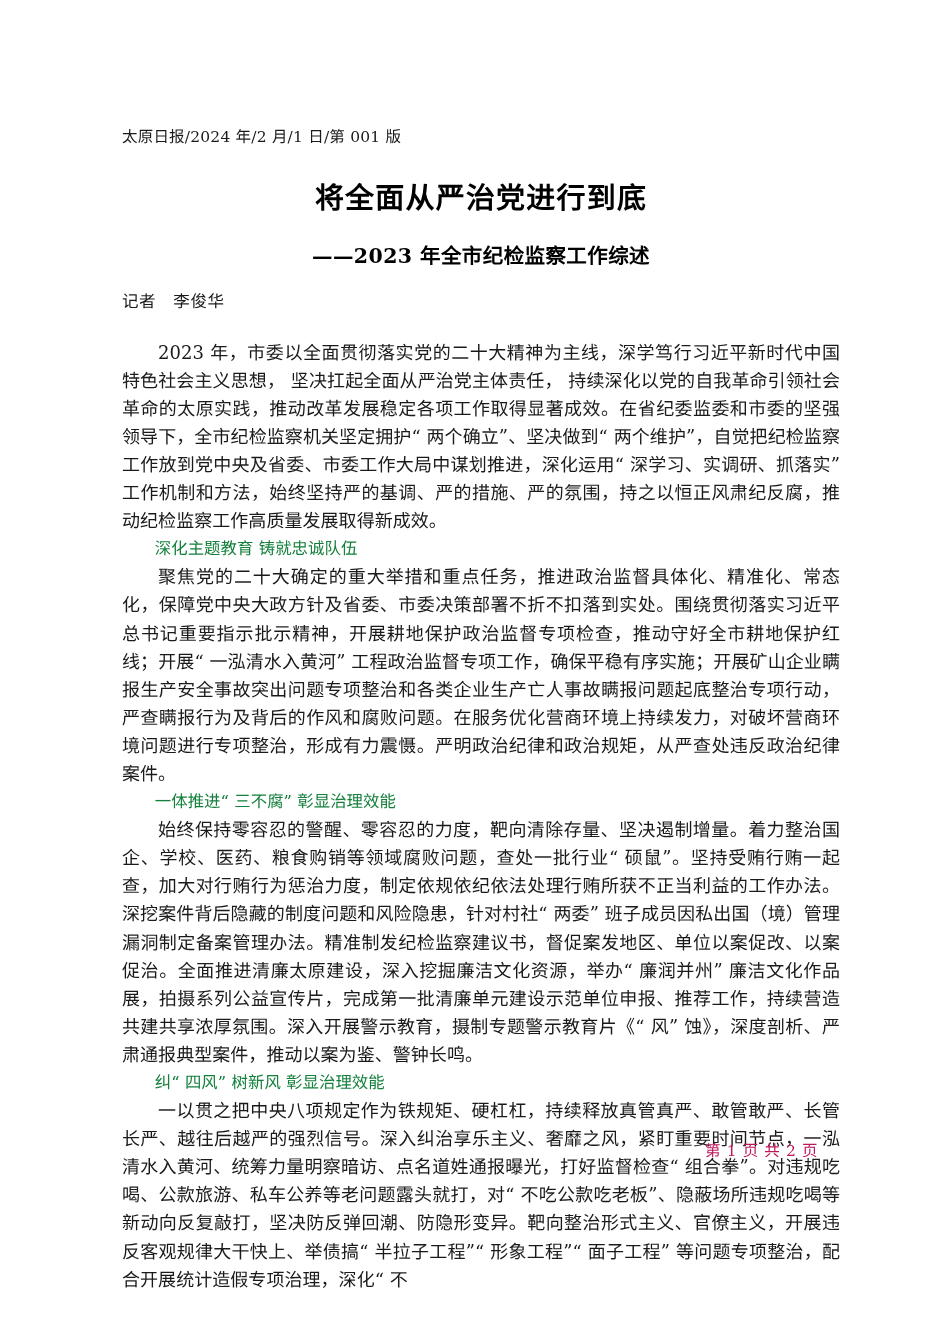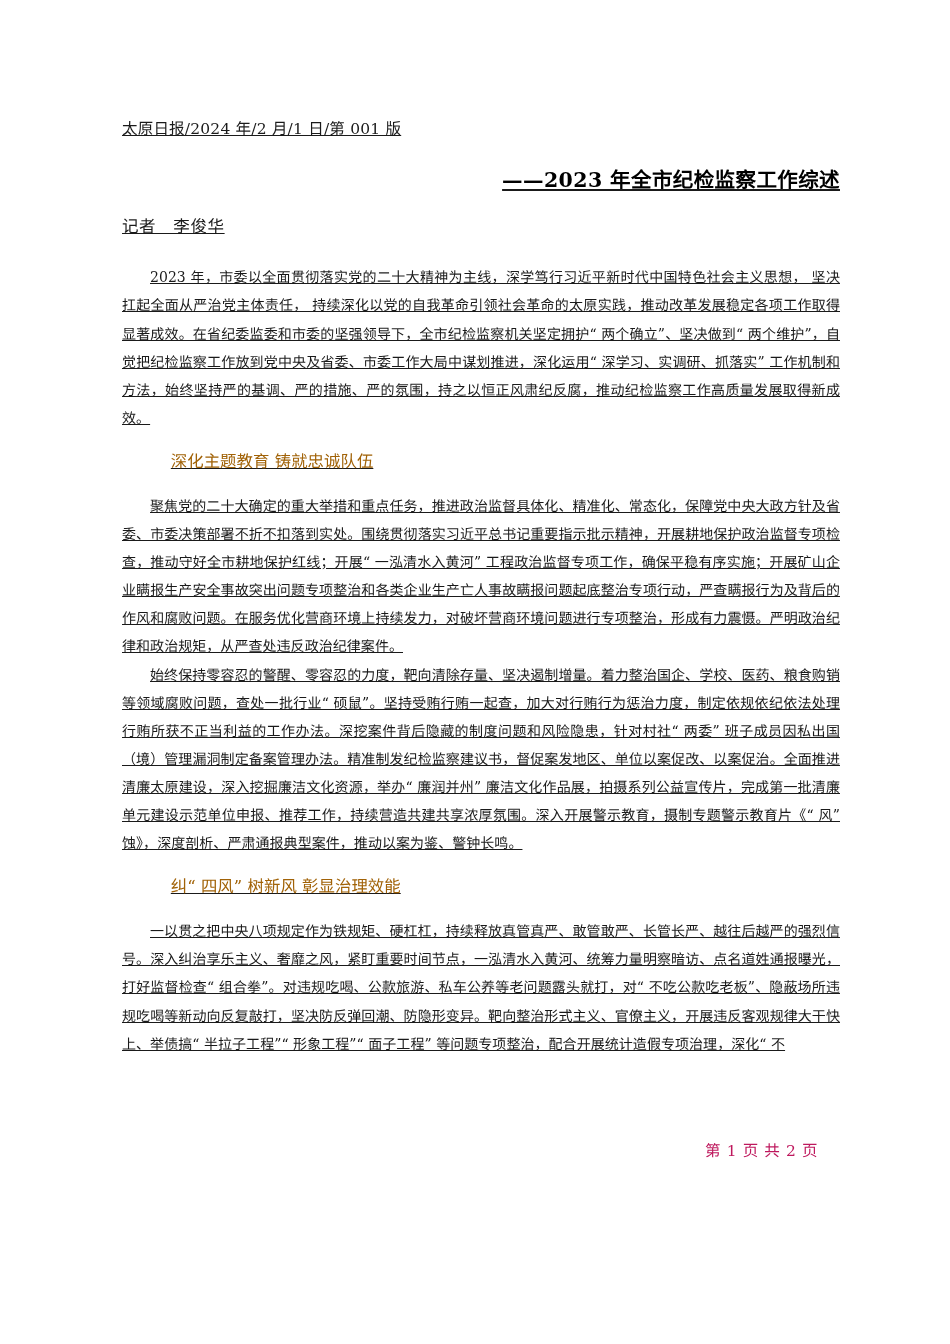--- a/index.html
+++ b/index.html
@@ -19,23 +19,22 @@
     position: relative;
     width: 950px;
     height: 1344px;
     box-sizing: border-box;
     background: #ffffff;
     overflow: hidden;
   }
   #content {
     position: absolute;
     left: 122px;
-    top: 8px;
+    top: 16px;
     width: 718px;
-    text-decoration: underline;
   }
 
   
   .masthead {
     padding-top: 110px;
     font-size: 15.5px;
     line-height: 1.5;
     letter-spacing: 0.2px;
     color: #1a1a1a;
     white-space: nowrap;
@@ -46,21 +45,21 @@
     margin-top: 31px;
     text-align: center;
     font-size: 29px;
     font-weight: bold;
     letter-spacing: 1.2px;
     line-height: 1.25;
     color: #000;
   }
   .subtitle {
     margin-top: 26px;
-    text-align: right;
+    text-align: center;
     font-size: 20.5px;
     font-weight: bold;
     letter-spacing: 0.4px;
     line-height: 1.3;
     color: #000;
   }
   .byline {
     margin-top: 22px;
     text-align: left;
     font-size: 16.5px;
@@ -69,37 +68,37 @@
     line-height: 1.3;
     color: #1a1a1a;
   }
 
   
   .body-block {
     margin-top: 26px;
   }
   p.para {
     margin: 0;
-    font-size: 14px;
+    font-size: 18px;
     line-height: 28.1px;
     text-align: justify;
     text-justify: inter-ideograph;
     text-indent: 2em;
     letter-spacing: 0.05px;
     color: #1a1a1a;
     word-break: break-all;
   }
   p.heading {
-    margin: 16px;
+    margin: 0;
     font-size: 16.4px;
     line-height: 28.1px;
     text-indent: 2em;
     text-align: left;
     letter-spacing: 0.05px;
-    color: #a16207;
+    color: #15803d;
   }
 
   
   .footer {
     position: absolute;
     left: 122px;
     top: 1138px;
     width: 718px;
     text-align: right;
     font-size: 15.5px;
@@ -111,29 +110,31 @@
 </style>
 </head>
 <body>
 
 <div id="page">
 
   <div id="content">
 
     <div class="masthead">太原日报/2024 年/2 月/1 日/第  001 版</div>
 
+    <h1 class="title">将全面从严治党进行到底</h1>
 
     <h2 class="subtitle">——2023 年全市纪检监察工作综述</h2>
 
     <div class="byline">记者　李俊华</div>
 
     <div class="body-block" id="body-blocks">
         <p class="para">2023 年，市委以全面贯彻落实党的二十大精神为主线，深学笃行习近平新时代中国特色社会主义思想， 坚决扛起全面从严治党主体责任， 持续深化以党的自我革命引领社会革命的太原实践，推动改革发展稳定各项工作取得显著成效。在省纪委监委和市委的坚强领导下，全市纪检监察机关坚定拥护“ 两个确立”、坚决做到“ 两个维护”，自觉把纪检监察工作放到党中央及省委、市委工作大局中谋划推进，深化运用“ 深学习、实调研、抓落实” 工作机制和方法，始终坚持严的基调、严的措施、严的氛围，持之以恒正风肃纪反腐，推动纪检监察工作高质量发展取得新成效。</p>
         <p class="heading">深化主题教育 铸就忠诚队伍</p>
         <p class="para">聚焦党的二十大确定的重大举措和重点任务，推进政治监督具体化、精准化、常态化，保障党中央大政方针及省委、市委决策部署不折不扣落到实处。围绕贯彻落实习近平总书记重要指示批示精神，开展耕地保护政治监督专项检查，推动守好全市耕地保护红线；开展“ 一泓清水入黄河” 工程政治监督专项工作，确保平稳有序实施；开展矿山企业瞒报生产安全事故突出问题专项整治和各类企业生产亡人事故瞒报问题起底整治专项行动，严查瞒报行为及背后的作风和腐败问题。在服务优化营商环境上持续发力，对破坏营商环境问题进行专项整治，形成有力震慑。严明政治纪律和政治规矩，从严查处违反政治纪律案件。</p>
+        <p class="heading">一体推进“ 三不腐” 彰显治理效能</p>
         <p class="para">始终保持零容忍的警醒、零容忍的力度，靶向清除存量、坚决遏制增量。着力整治国企、学校、医药、粮食购销等领域腐败问题，查处一批行业“ 硕鼠”。坚持受贿行贿一起查，加大对行贿行为惩治力度，制定依规依纪依法处理行贿所获不正当利益的工作办法。深挖案件背后隐藏的制度问题和风险隐患，针对村社“ 两委” 班子成员因私出国（境）管理漏洞制定备案管理办法。精准制发纪检监察建议书，督促案发地区、单位以案促改、以案促治。全面推进清廉太原建设，深入挖掘廉洁文化资源，举办“ 廉润并州” 廉洁文化作品展，拍摄系列公益宣传片，完成第一批清廉单元建设示范单位申报、推荐工作，持续营造共建共享浓厚氛围。深入开展警示教育，摄制专题警示教育片《“ 风” 蚀》，深度剖析、严肃通报典型案件，推动以案为鉴、警钟长鸣。</p>
         <p class="heading">纠“ 四风” 树新风 彰显治理效能</p>
         <p class="para">一以贯之把中央八项规定作为铁规矩、硬杠杠，持续释放真管真严、敢管敢严、长管长严、越往后越严的强烈信号。深入纠治享乐主义、奢靡之风，紧盯重要时间节点，一泓清水入黄河、统筹力量明察暗访、点名道姓通报曝光，打好监督检查“ 组合拳”。对违规吃喝、公款旅游、私车公养等老问题露头就打，对“ 不吃公款吃老板”、隐蔽场所违规吃喝等新动向反复敲打，坚决防反弹回潮、防隐形变异。靶向整治形式主义、官僚主义，开展违反客观规律大干快上、举债搞“ 半拉子工程”“ 形象工程”“ 面子工程” 等问题专项整治，配合开展统计造假专项治理，深化“ 不</p>
       </div>
 
   </div>
 
   <div class="footer">第 1 页 共 2 页</div>
 
 </div>

